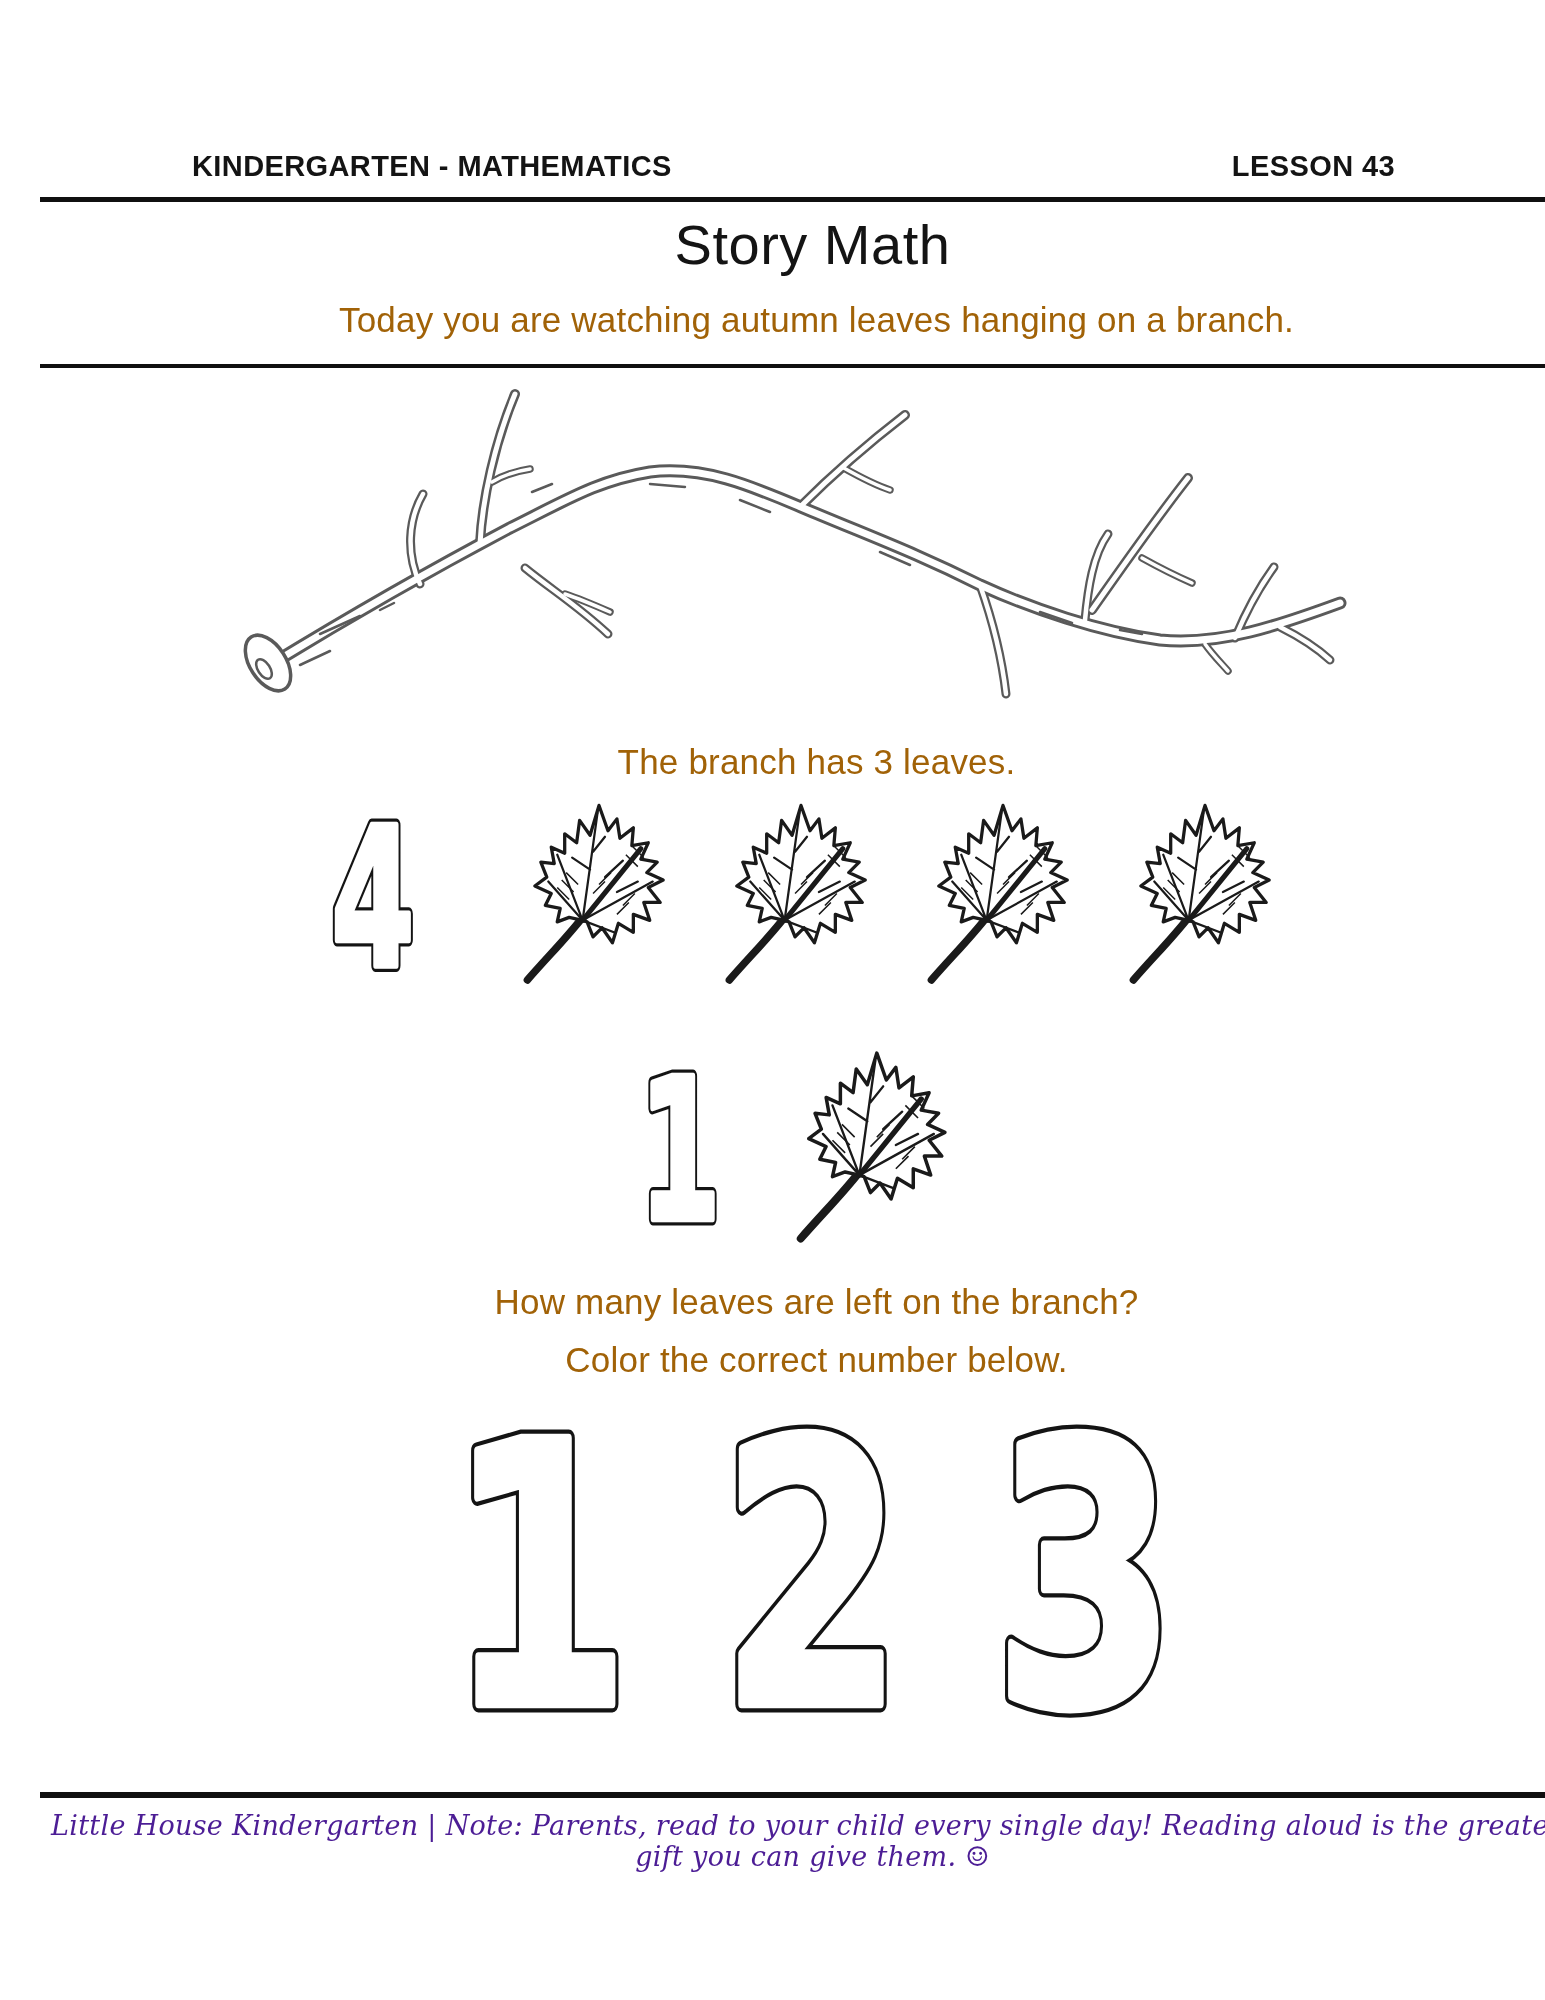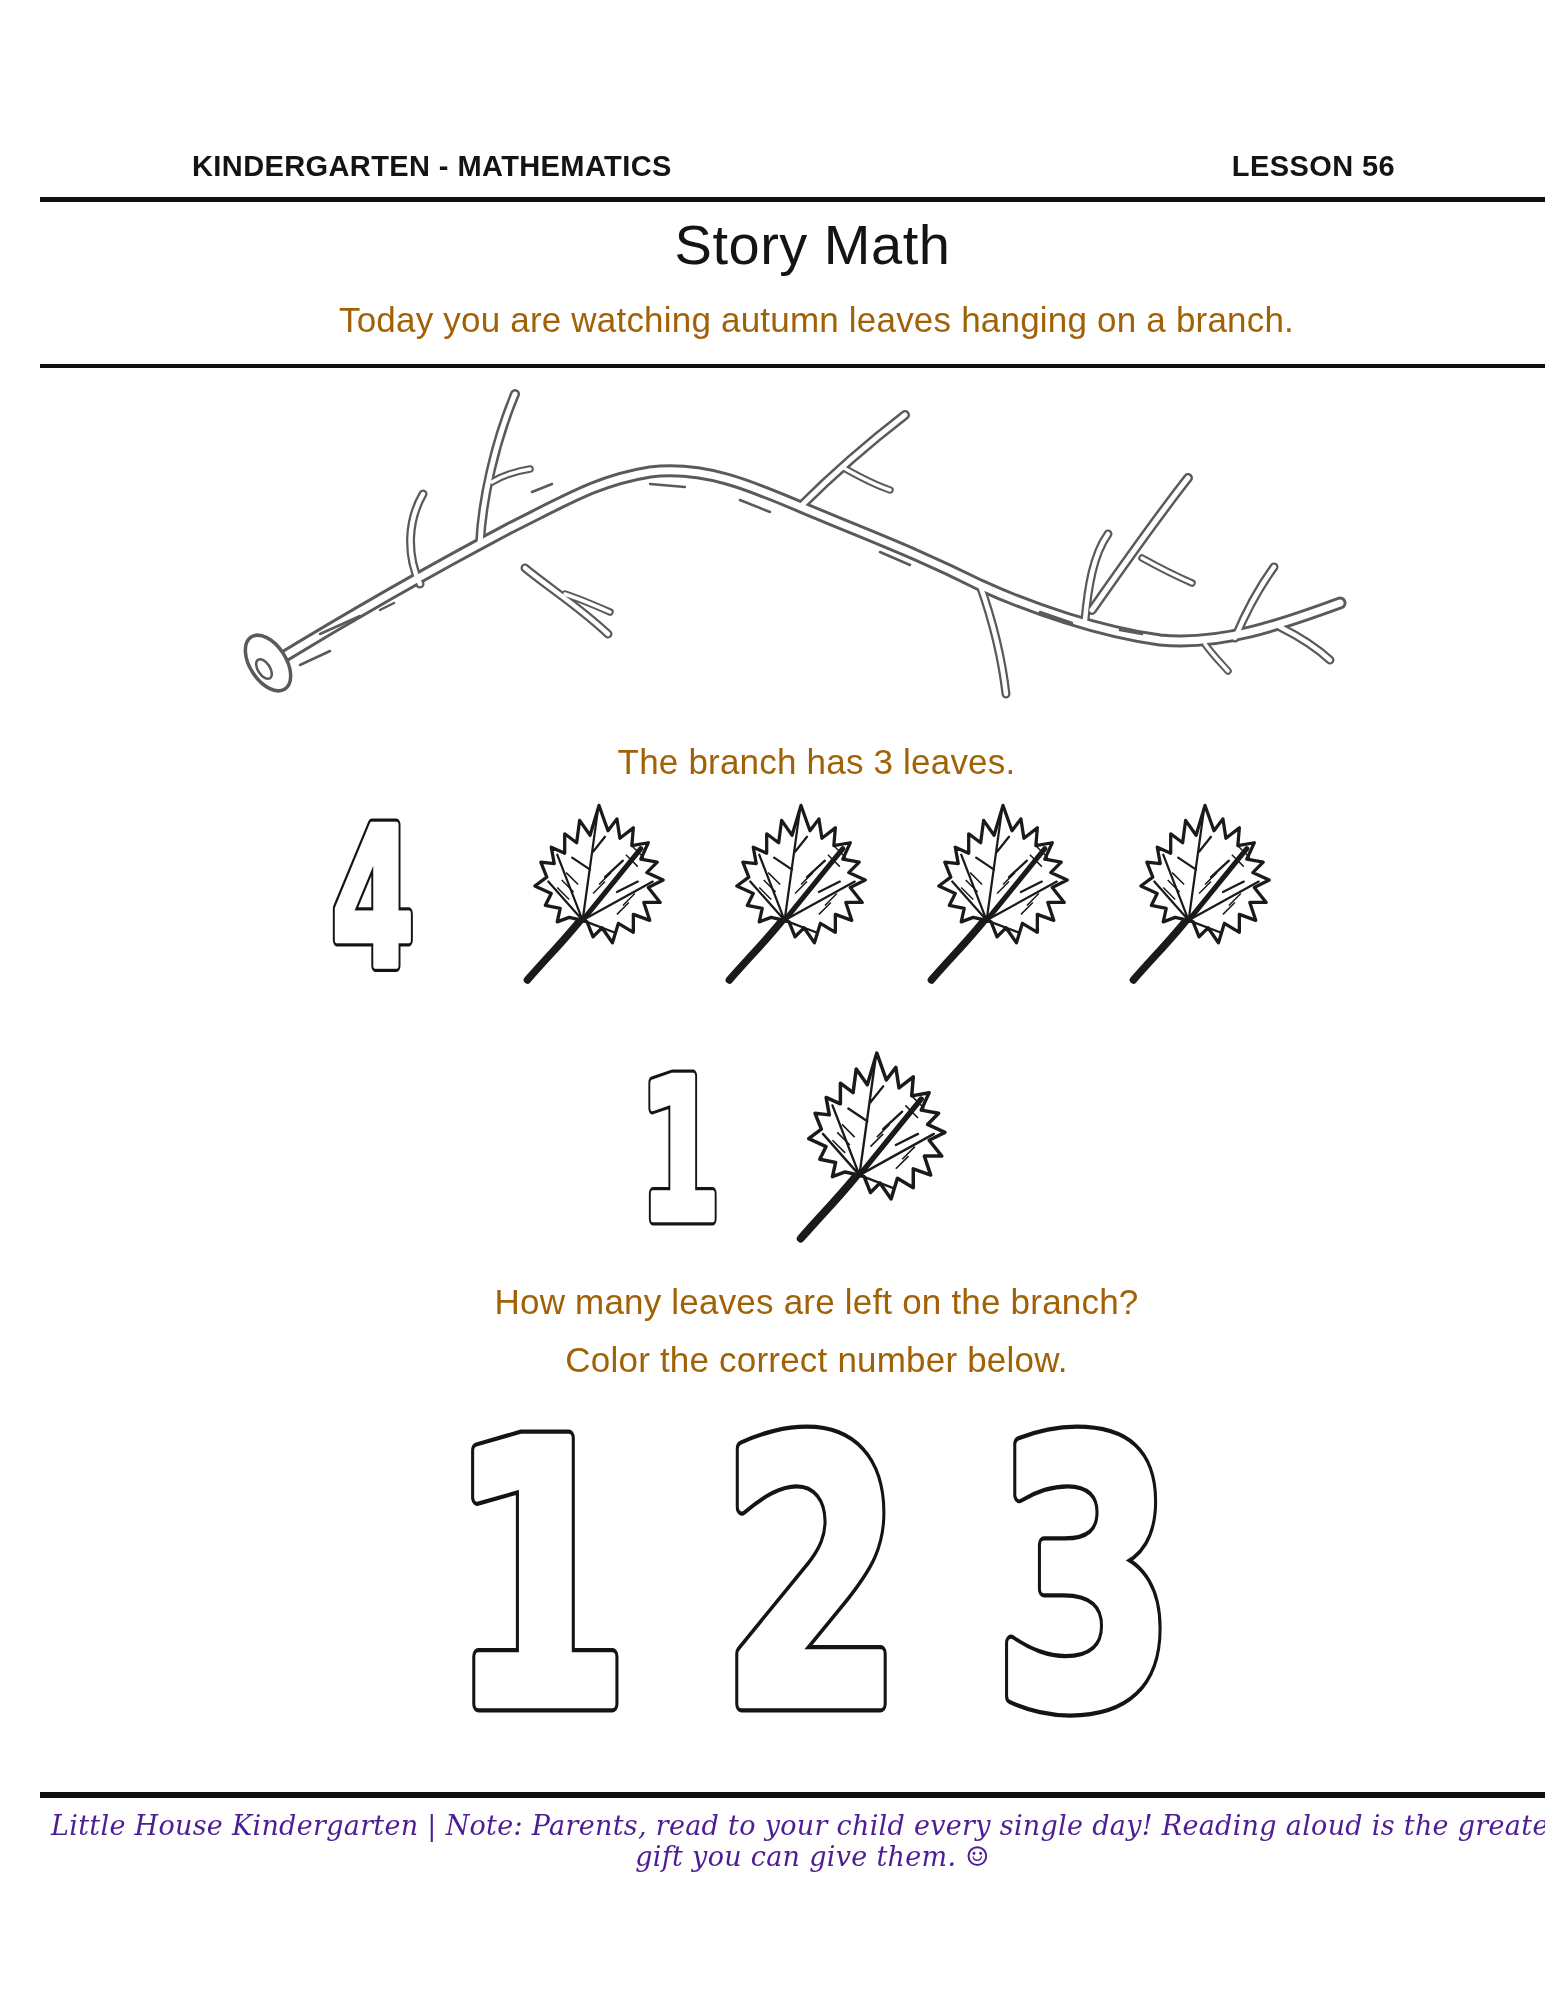--- a/index.html
+++ b/index.html
@@ -65,21 +65,21 @@
     font-size:27px;color:#4c1d95;letter-spacing:.3px;
   }
 </style>
 </head>
 <body>
 
 <div class="page">
 
   <div class="hdr">
     <span>KINDERGARTEN - MATHEMATICS</span>
-    <span>LESSON 56</span>
+    <span>LESSON 43</span>
   </div>
   <div class="rule rule-top"></div>
 
   <div class="title">Story Math</div>
   <div class="bodyline intro">Today you are watching autumn leaves hanging on a branch.</div>
   <div class="rule rule-sub"></div>
 
   <div class="branch-wrap">
     <svg width="1330" height="345" viewBox="0 0 1330 345" aria-hidden="true">
       <defs>

